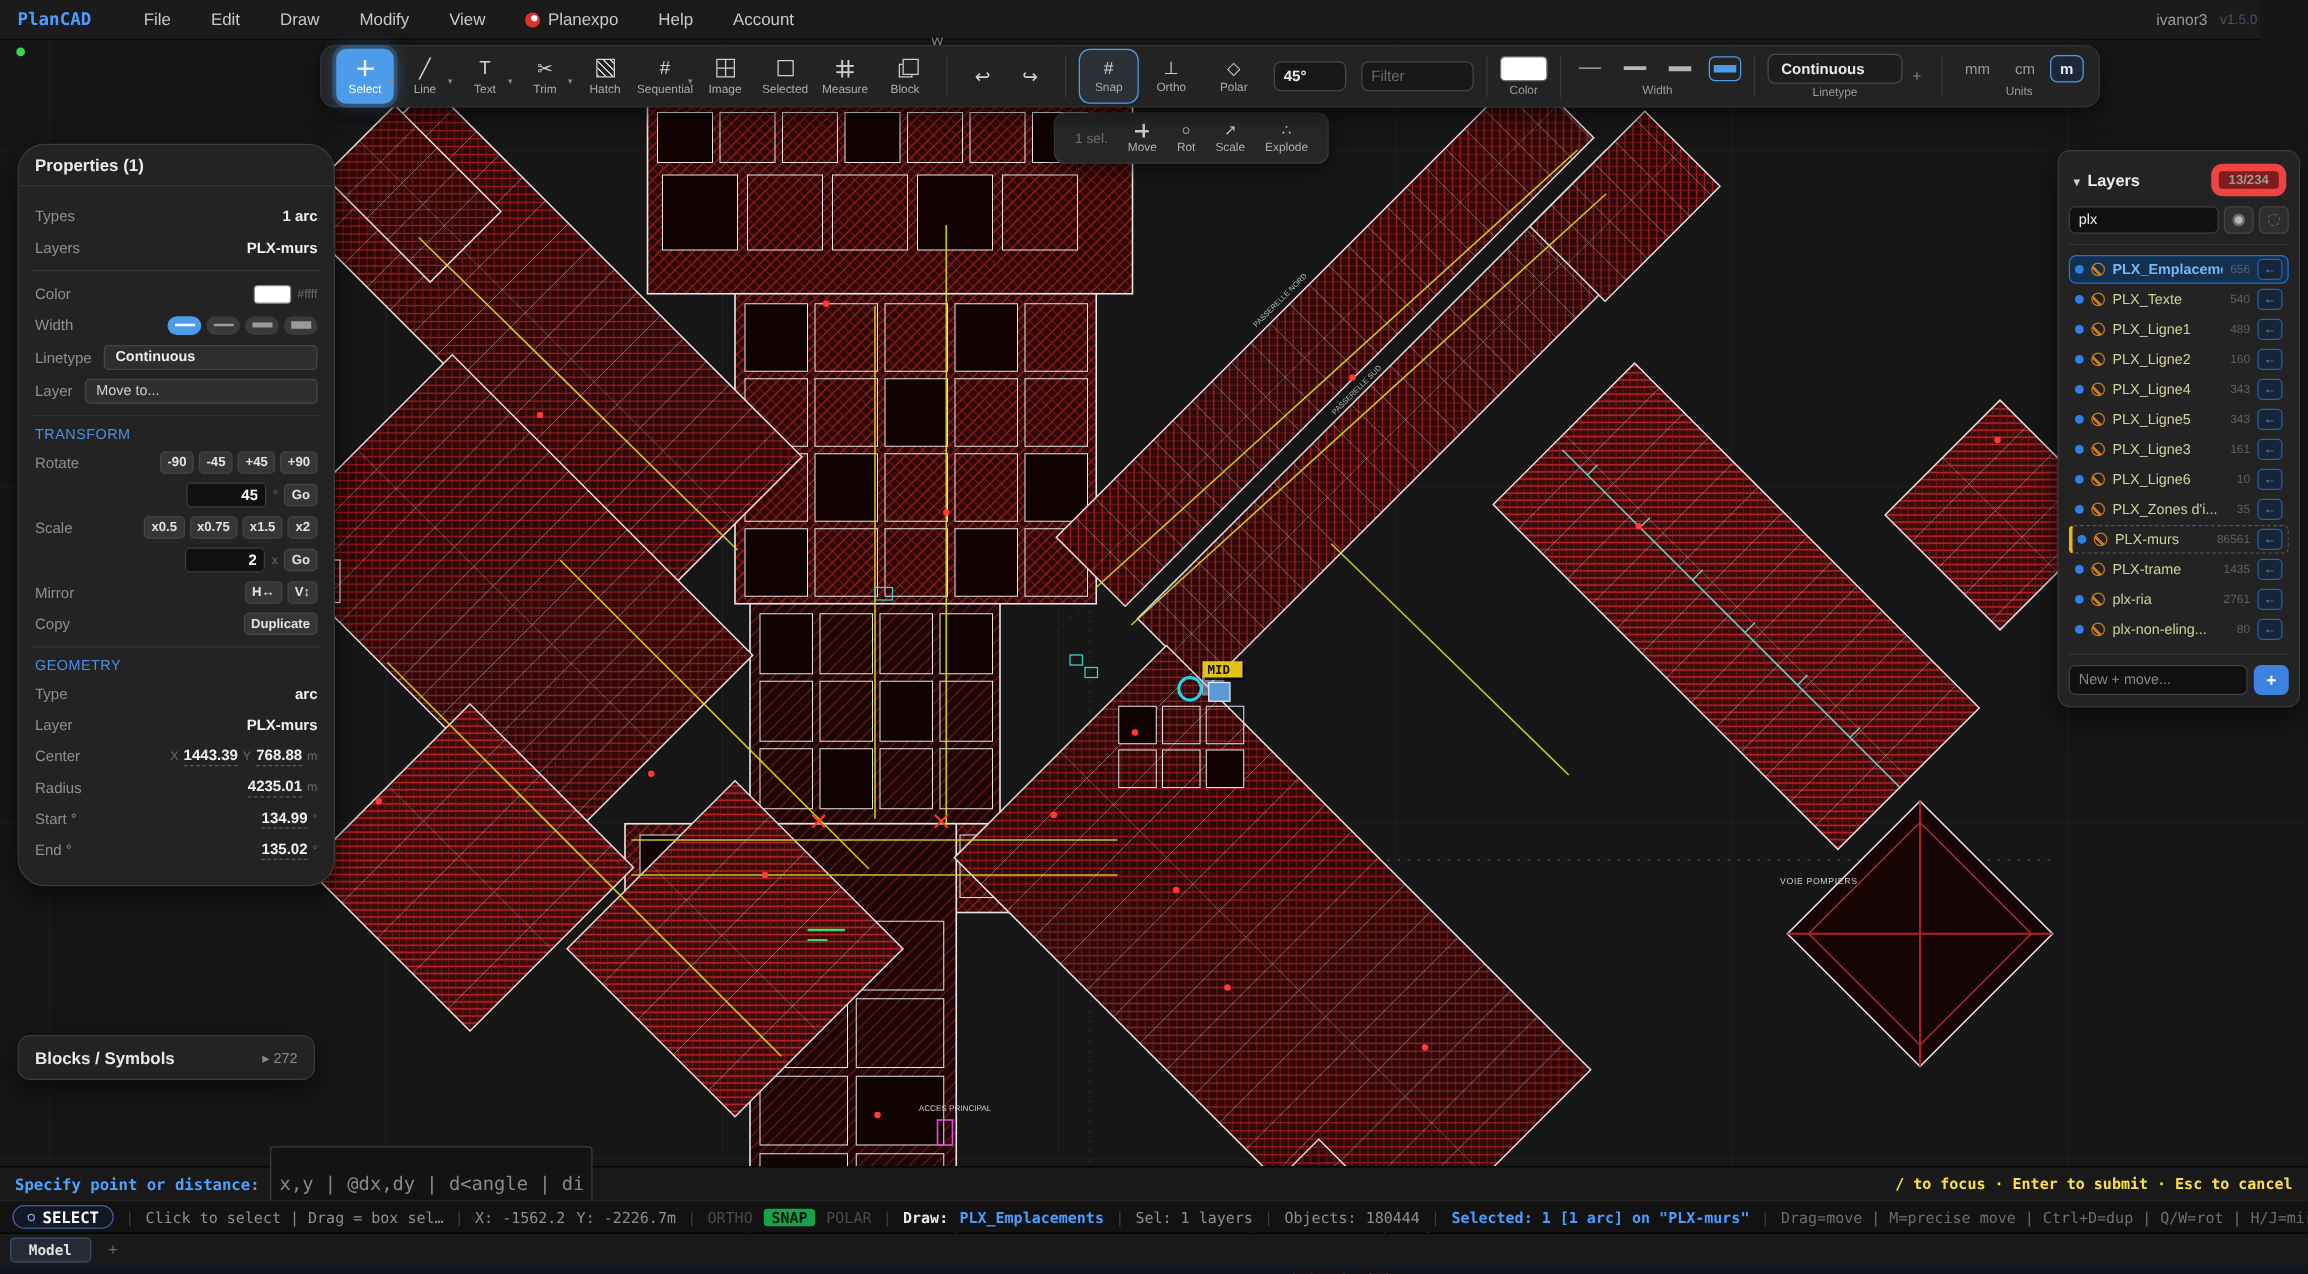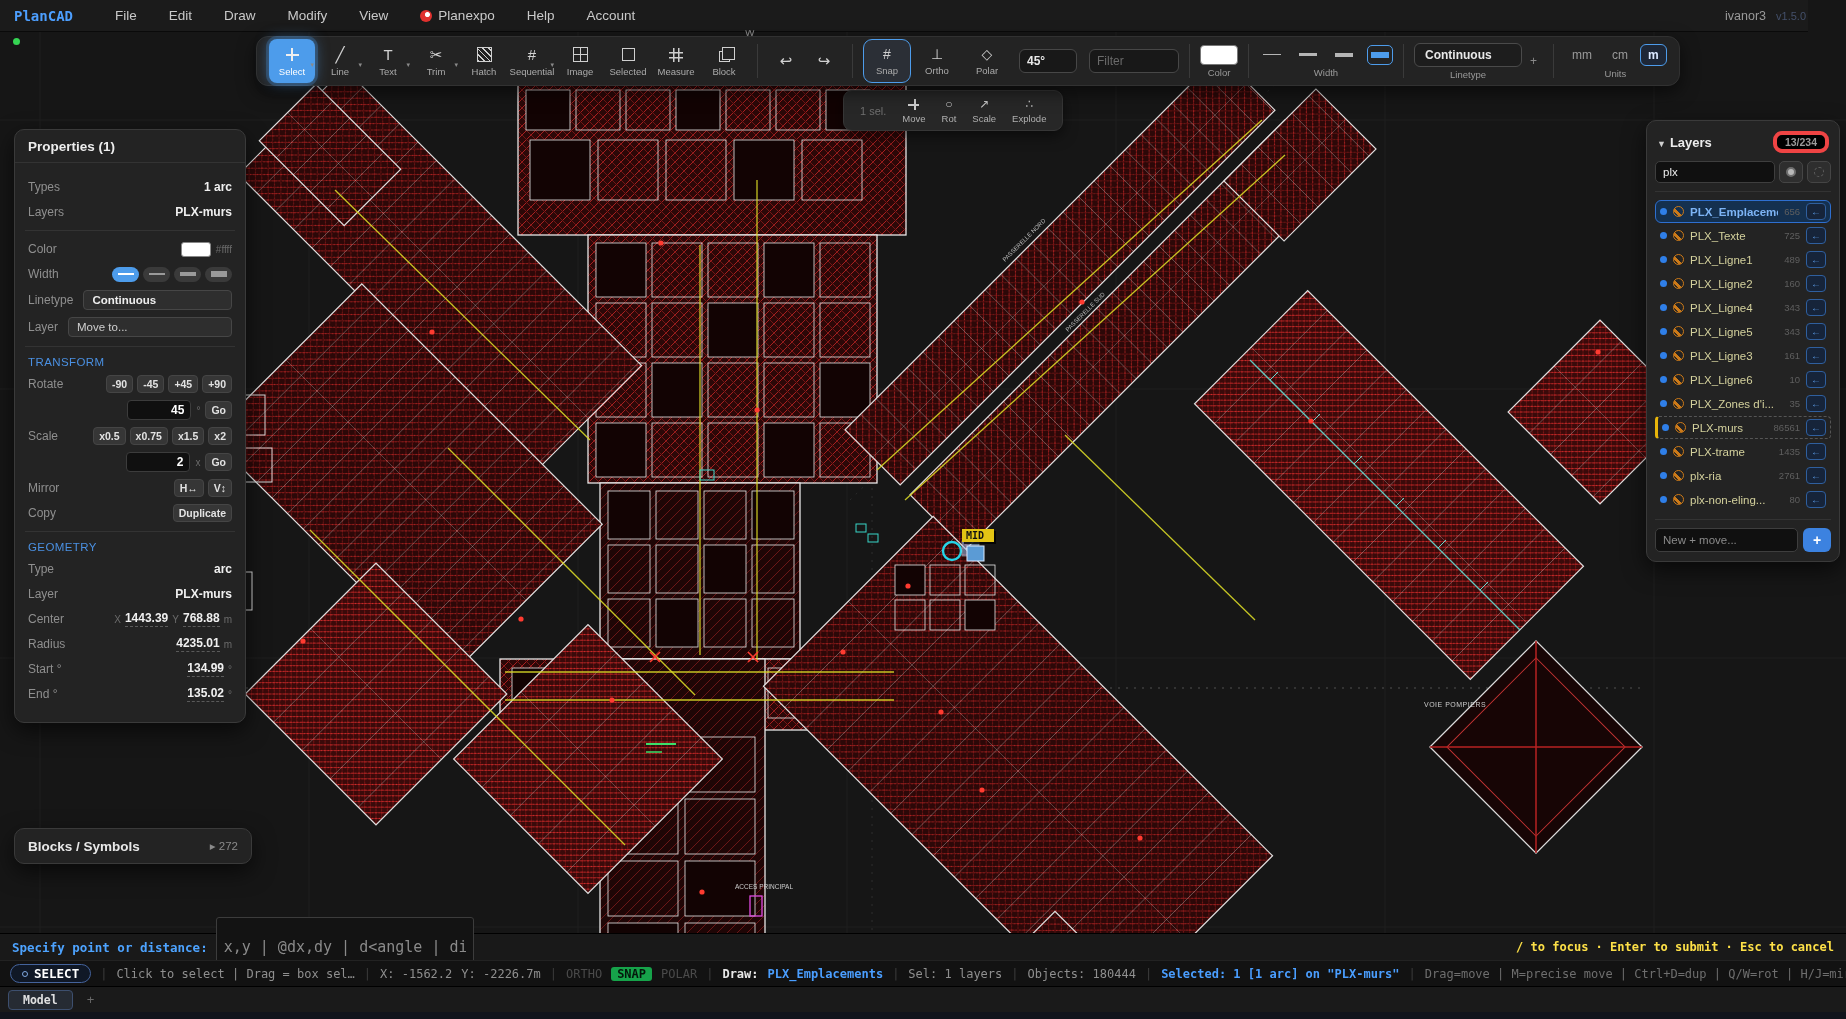--- a/index.html
+++ b/index.html
@@ -70,21 +70,21 @@
   #ctxbar .selcount { color:#6f6f6f; font-size:11px; }
   .ctx-item { display:flex; flex-direction:column; align-items:center; gap:2px; cursor:pointer; }
   .ctx-item .glyph { color:#c8c8c8; font-size:12px; height:14px; display:flex; align-items:center; }
   .ctx-item .tlabel { color:#b0b0b0; font-size:9.5px; }
 
   
   .panel { position:absolute; z-index:40; background:#232323; border:1px solid #3a3a3a; border-radius:10px;
     box-shadow:0 8px 22px rgba(0,0,0,.6); color:#ddd; }
 
   
-  #props { left:14px; top:129px; width:232px; }
+  #props { left:14px; top:115px; width:254px;border-radius:22px; }
   .panel-head { padding:9px 13px 8px; border-bottom:1px solid #333; font-weight:bold; font-size:13.5px; color:#ececec; display:flex; align-items:center; }
   #props .body { padding:8px 13px 12px; }
   .prow { display:flex; align-items:center; justify-content:space-between; margin:7px 0; min-height:18px; }
   .plabel { color:#8f8f8f; font-size:12px; }
   .pval { color:#f0f0f0; font-size:12px; font-weight:bold; text-align:right; }
   .sep-line { height:1px; background:#333; margin:9px -3px; }
   .sect-title { color:#4a90e2; font-weight:normal; font-size:11.5px; letter-spacing:.4px; margin:4px 0 2px; }
   .mini-btn { background:#363636; border:1px solid #454545; border-radius:4px; color:#e2e2e2; font-size:10.5px; font-weight:bold; padding:2px 5px; cursor:pointer; white-space:nowrap; }
   .btn-row { display:flex; gap:4px; justify-content:flex-end; }
   .num-input { width:64px; background:#101010; border:1px solid #3c3c3c; border-radius:4px; color:#fff; font-weight:bold; font-size:12px; text-align:right; padding:2px 6px; }
@@ -102,21 +102,21 @@
   
   #blocks { left:14px; top:828px; width:238px; height:36px; display:flex; align-items:center; justify-content:space-between; padding:0 13px; cursor:pointer; }
   #blocks .t { font-weight:bold; font-size:13.5px; color:#e8e8e8; }
   #blocks .c { color:#8a8a8a; font-size:11.5px; }
 
   
   #layers { left:1646px; top:120px; width:194px; padding:8px 8px 9px; }
   #layers .head { display:flex; align-items:center; justify-content:space-between; margin:2px 2px 8px; }
   #layers .head .t { font-weight:bold; font-size:13px; color:#ececec; }
   #layers .head .t .car { font-size:9px; color:#cfcfcf; margin-right:4px; }
-  .badge { background:#000000; border:4px solid #ef4444; border-radius:9px; color:#9a9a9a; font-size:10.5px; font-weight:bold; padding:1px 8px; }
+  .badge { background:#7f1d1d; border:6px solid #ef4444; border-radius:9px; color:#9a9a9a; font-size:10.5px; font-weight:bold; padding:1px 8px; }
   .lsearch { display:flex; gap:4px; margin-bottom:8px; padding-bottom:8px; border-bottom:1px solid #333; }
   .lsearch input { flex:1; min-width:0; background:#101010; border:1px solid #3e3e3e; border-radius:5px; color:#eee; font-size:11.5px; padding:3px 7px; }
   .circ-btn { width:24px; height:22px; background:#2e2e2e; border:1px solid #454545; border-radius:5px; display:flex; align-items:center; justify-content:center; cursor:pointer; }
   .circ-solid { width:10px; height:10px; border-radius:50%; background:#b8b8b8; border:2px solid #6e6e6e; }
   .circ-dash { width:10px; height:10px; border-radius:50%; border:1.5px dashed #5e5e5e; }
   .lrow { display:flex; align-items:center; height:23px; margin:1px 0; padding:0 4px; border:1px solid transparent; border-radius:6px; gap:6px; }
   .lrow .vdot { width:7px; height:7px; border-radius:50%; background:#2f7fe8; flex:0 0 auto; }
   .noentry { width:11px; height:11px; border-radius:50%; border:1.8px solid #cd7a18; flex:0 0 auto;
     background:linear-gradient(45deg, transparent 0 3.5px, #cd7a18 3.5px 5.8px, transparent 5.8px); }
   .lname { flex:1; font-size:11.5px; color:#d3d09c; white-space:nowrap; overflow:hidden; }
@@ -825,21 +825,21 @@
         <span class="vdot"></span>
         <span class="noentry"></span>
         <span class="lname">PLX_Emplaceme...</span>
         <span class="lcount">656</span>
         <span class="larrow">←</span>
       </div>
       <div class="lrow">
         <span class="vdot"></span>
         <span class="noentry"></span>
         <span class="lname">PLX_Texte</span>
-        <span class="lcount">725</span>
+        <span class="lcount">540</span>
         <span class="larrow">←</span>
       </div>
       <div class="lrow">
         <span class="vdot"></span>
         <span class="noentry"></span>
         <span class="lname">PLX_Ligne1</span>
         <span class="lcount">489</span>
         <span class="larrow">←</span>
       </div>
       <div class="lrow">

